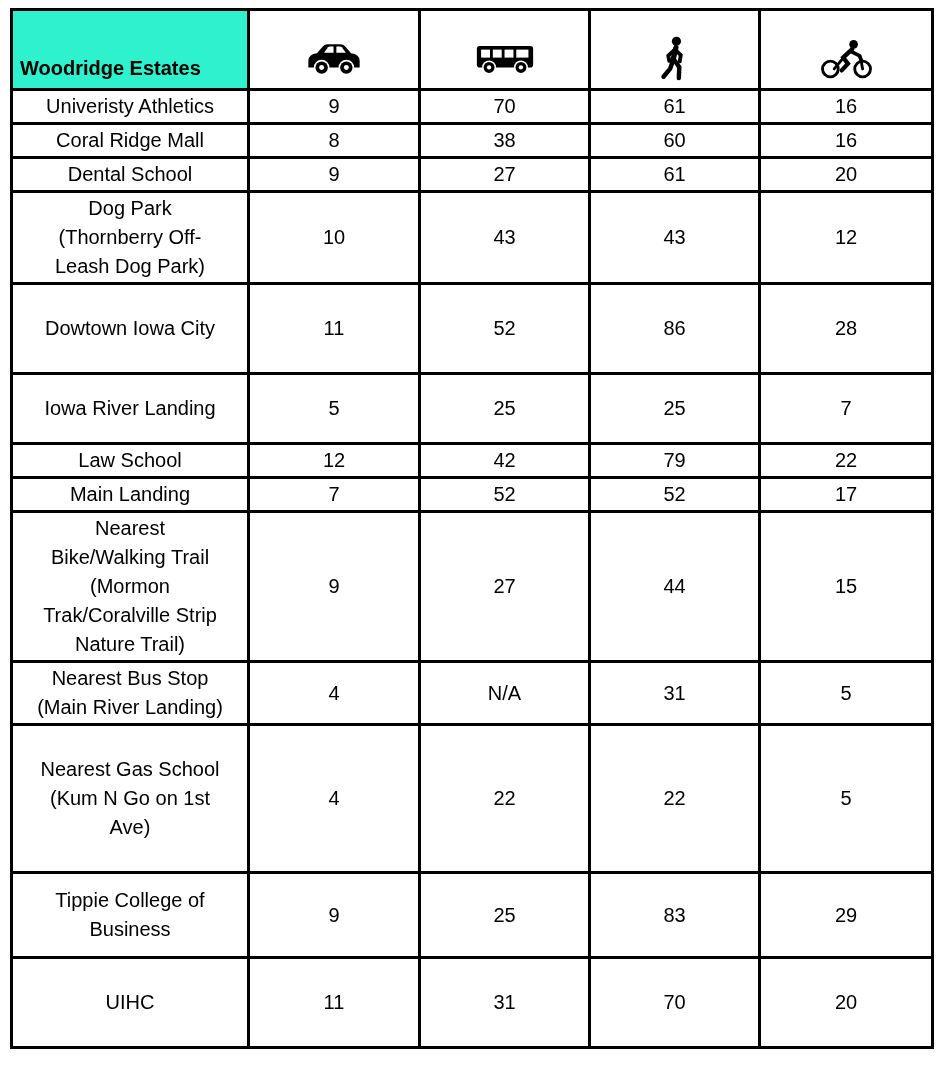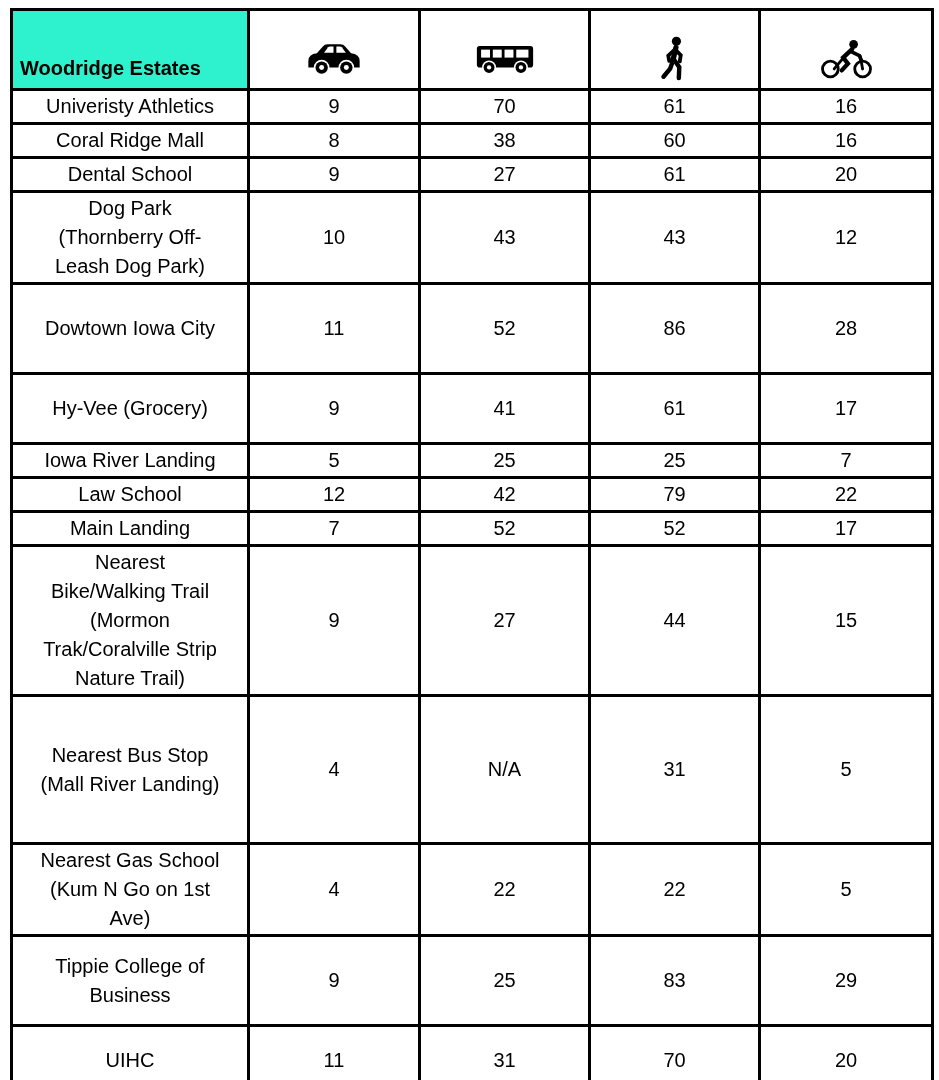--- a/index.html
+++ b/index.html
@@ -167,27 +167,20 @@
           <td>12</td>
         </tr>
         <tr>
           <td>Dowtown Iowa City</td>
           <td>11</td>
           <td>52</td>
           <td>86</td>
           <td>28</td>
         </tr>
         <tr>
-          <td>Hy-Vee (Grocery)</td>
-          <td>9</td>
-          <td>41</td>
-          <td>61</td>
-          <td>17</td>
-        </tr>
-        <tr>
           <td>Iowa River Landing</td>
           <td>5</td>
           <td>25</td>
           <td>25</td>
           <td>7</td>
         </tr>
         <tr>
           <td>Law School</td>
           <td>12</td>
           <td>42</td>
@@ -207,21 +200,21 @@
 (Mormon
 Trak/Coralville Strip
 Nature Trail)</td>
           <td>9</td>
           <td>27</td>
           <td>44</td>
           <td>15</td>
         </tr>
         <tr>
           <td>Nearest Bus Stop
-(Mall River Landing)</td>
+(Main River Landing)</td>
           <td>4</td>
           <td>N/A</td>
           <td>31</td>
           <td>5</td>
         </tr>
         <tr>
           <td>Nearest Gas School
 (Kum N Go on 1st
 Ave)</td>
           <td>4</td>

